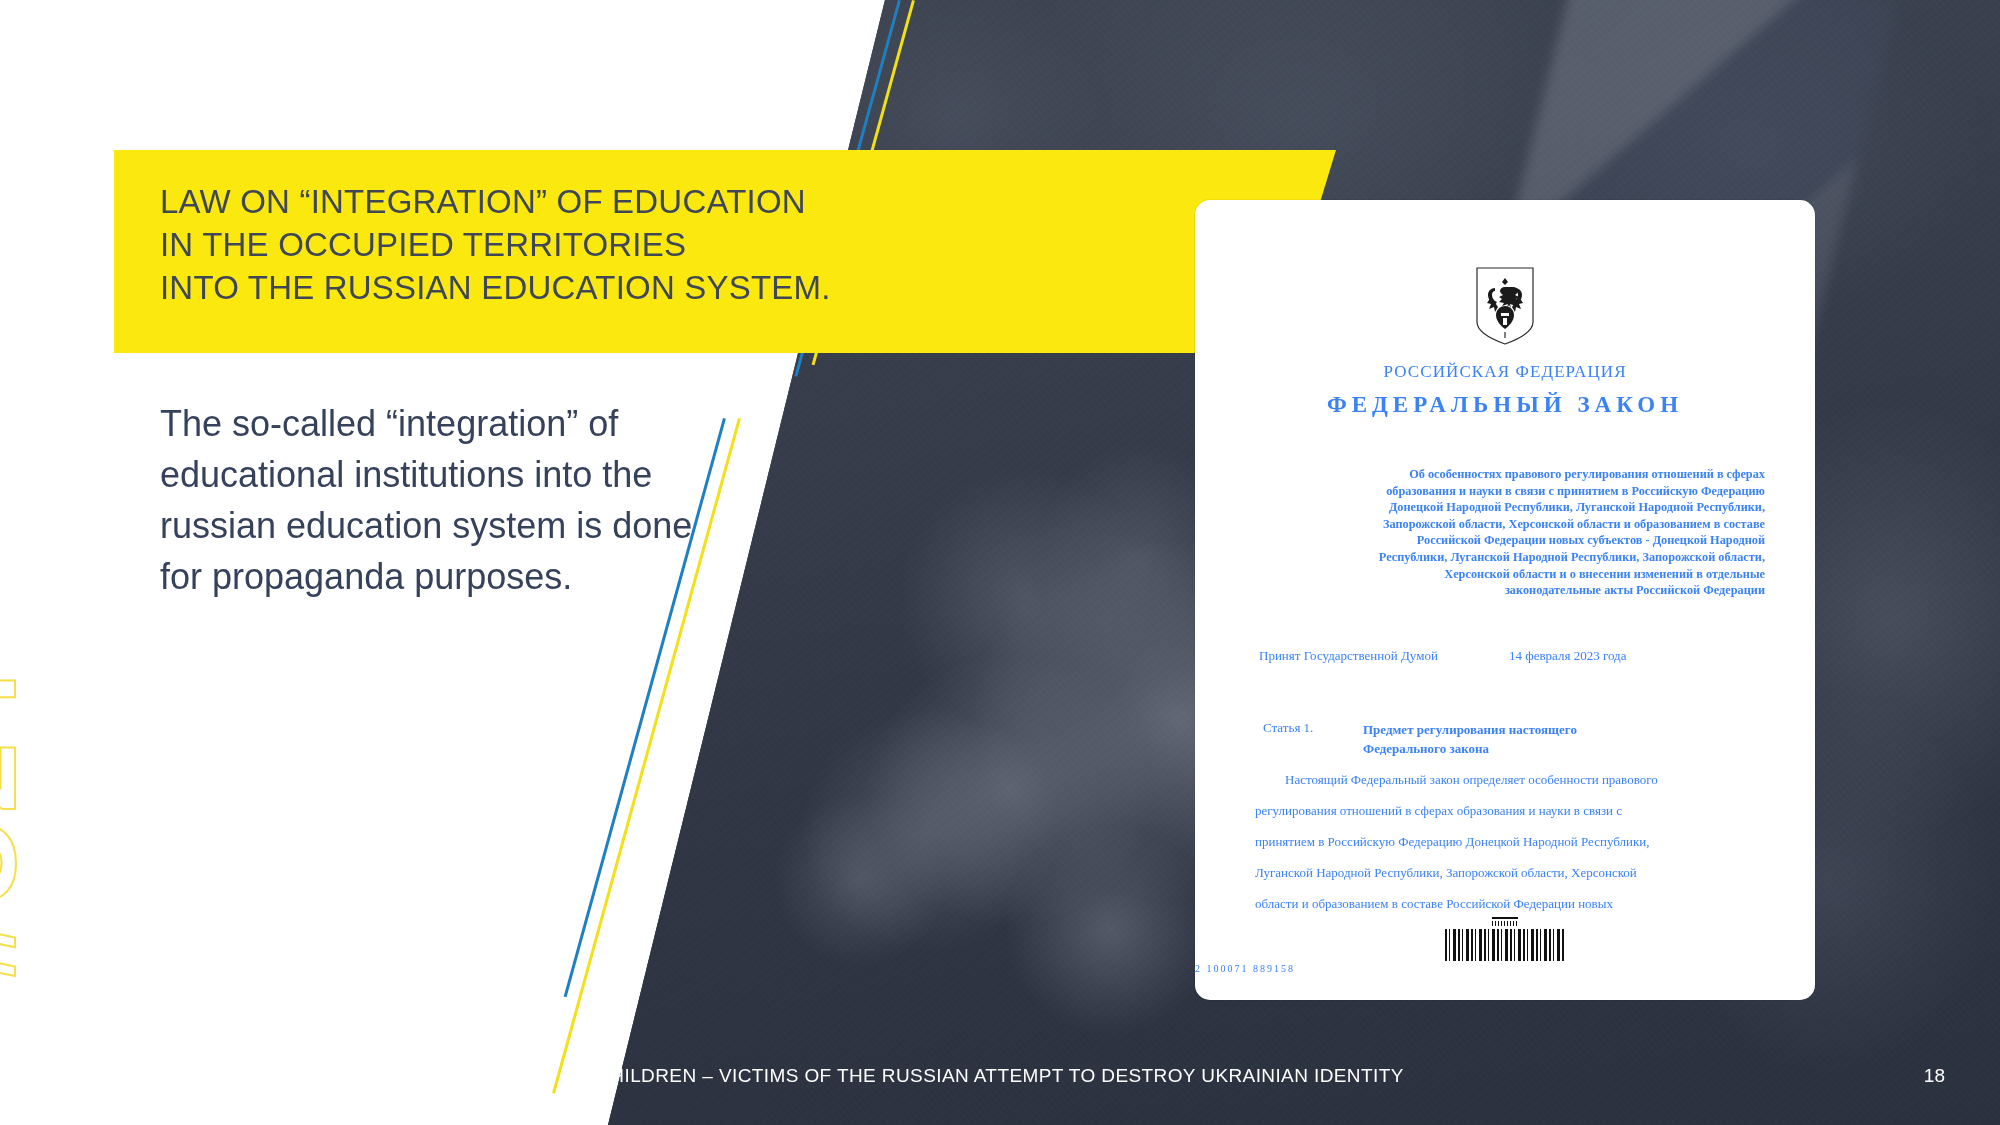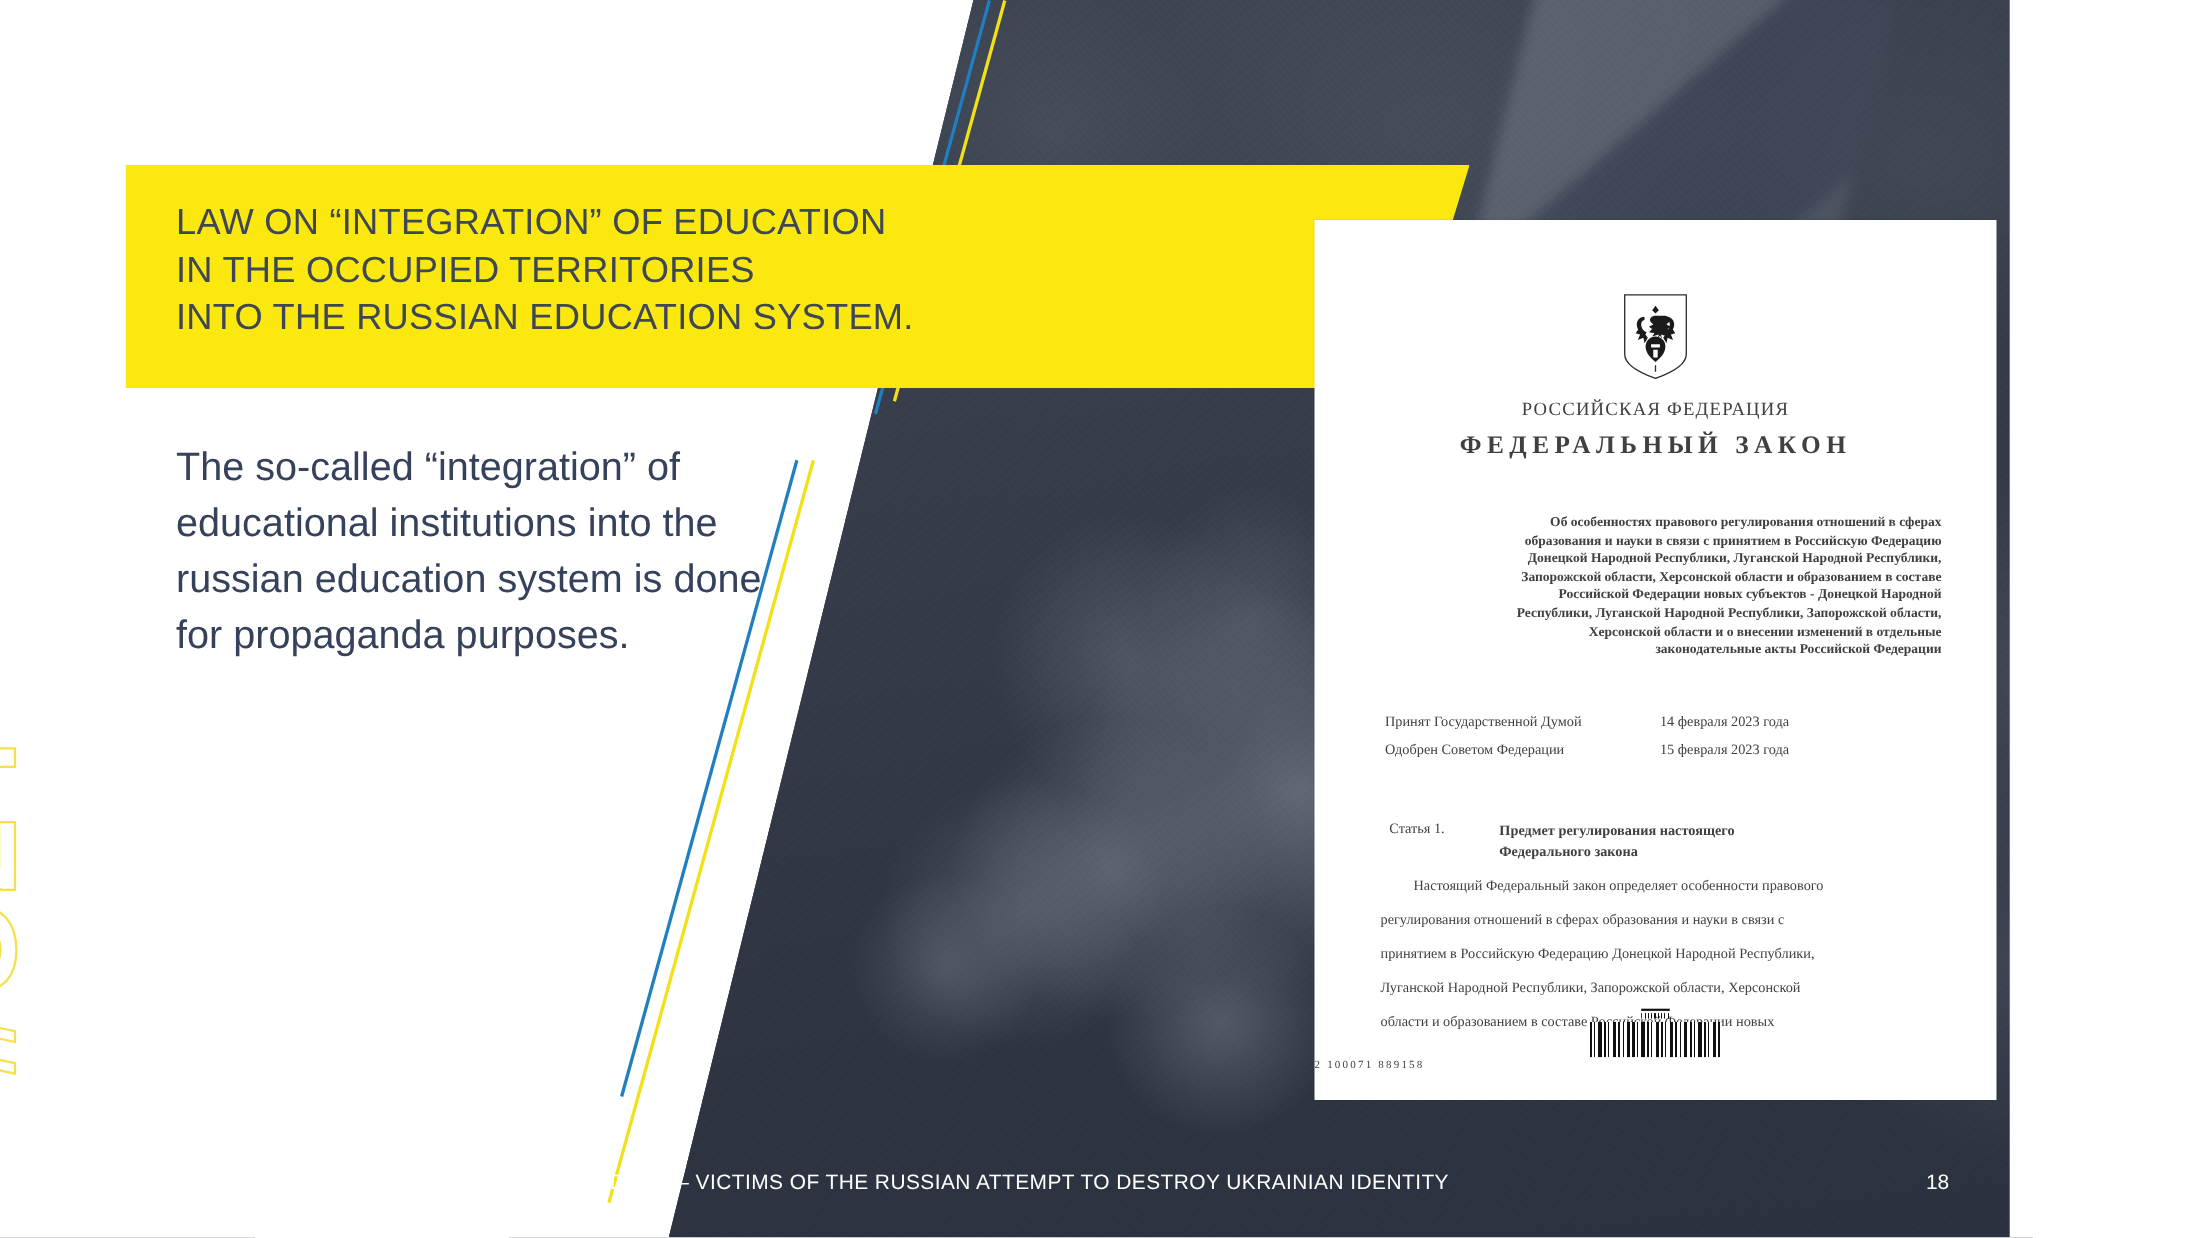--- a/index.html
+++ b/index.html
@@ -5,21 +5,21 @@
   * { box-sizing: border-box; margin: 0; padding: 0; }
   html, body {
     width: 2000px; height: 1125px;
     overflow: hidden;
     background: #ffffff;
     font-family: "Liberation Sans", sans-serif;
   }
 
   .slide {
     position: relative;
-    width: 1827px;
+    width: 2000px;
     height: 1125px;
     background: #ffffff;
     overflow: hidden;
     padding-left: 12px;
   }
 
   
   .photo-region {
     position: absolute;
     inset: 0;
@@ -151,21 +151,22 @@
     position: absolute;
     left: 1195px;
     top: 200px;
     width: 620px;
     height: 800px;
     background: #ffffff;
     z-index: 8;
     box-shadow: 0 0 0 1px rgba(0,0,0,0.05);
     overflow: hidden;
     font-family: "Liberation Serif", serif;
-    color: #404040;
+    color: #3b82f6;
+    border-radius: 15px;
   }
   .doc-inner { position: absolute; inset: 0; padding: 26px 44px; }
 
   .coat {
     width: 62px; height: 80px;
     margin: 40px auto 0 auto;
     position: relative;
   }
   .coat svg { display: block; width: 100%; height: 100%; }
 
@@ -331,24 +332,20 @@
         <div>Республики, Луганской Народной Республики, Запорожской области,</div>
         <div>Херсонской области и о внесении изменений в отдельные</div>
         <div>законодательные акты Российской Федерации</div>
       </div>
 
       <div class="doc-dates">
         <div class="row">
           <span class="lab">Принят Государственной Думой</span>
           <span>14 февраля 2023 года</span>
         </div>
-        <div class="row">
-          <span class="lab">Одобрен Советом Федерации</span>
-          <span>15 февраля 2023 года</span>
-        </div>
       </div>
 
       <div class="doc-article">
         <span class="art-no">Статья 1.</span>
         <span class="art-title">
           <span style="display:block">Предмет регулирования настоящего</span>
           <span style="display:block">Федерального закона</span>
         </span>
       </div>
 

